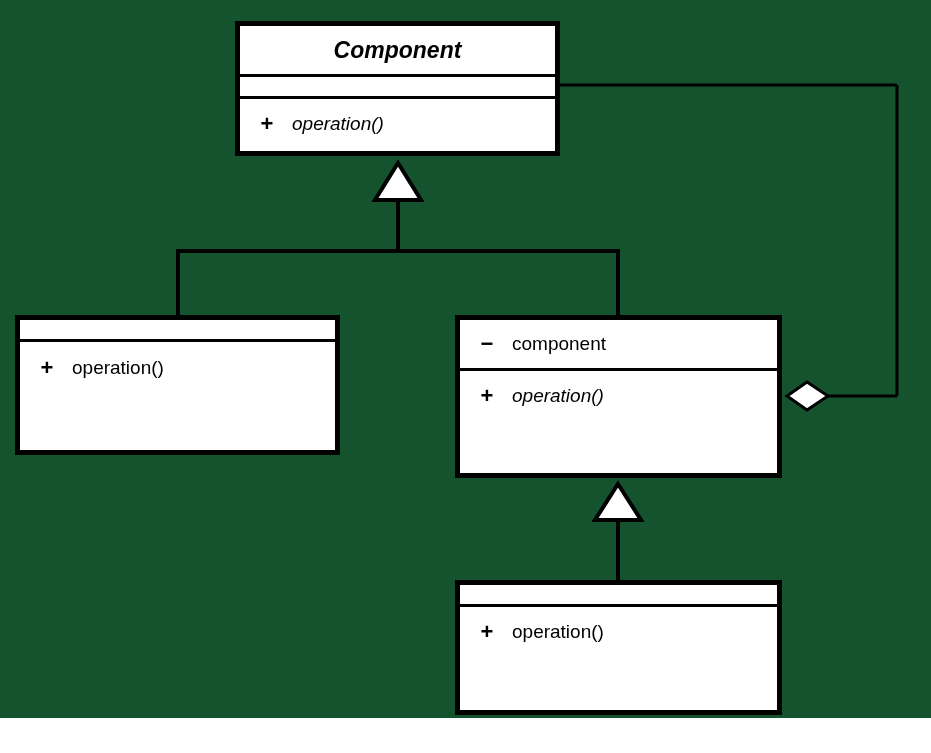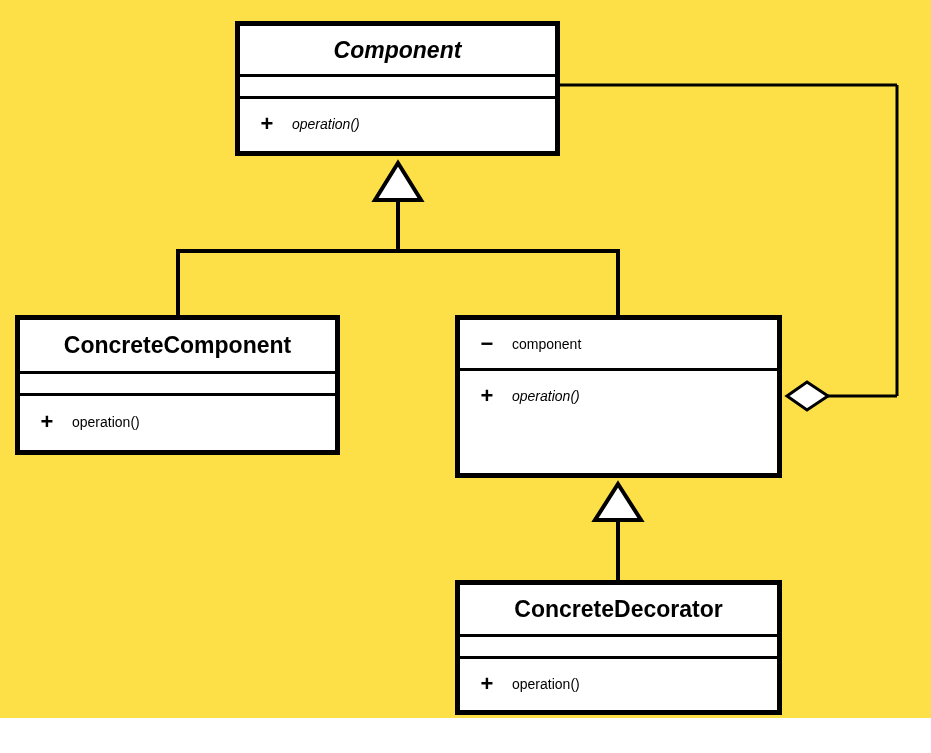--- a/index.html
+++ b/index.html
@@ -5,21 +5,21 @@
 <style>
   html, body {
     margin: 0;
     padding: 0;
     background: #ffffff;
   }
   #diagram-canvas {
     position: relative;
     width: 931px;
     height: 718px;
-    background: #fde047;
+    background: #14532d;
     font-family: "Liberation Sans", sans-serif;
     overflow: hidden;
   }
   #uml-svg {
     position: absolute;
     top: 0;
     left: 0;
     width: 931px;
     height: 753px;
   }
@@ -67,21 +67,21 @@
   .visibility {
     font-size: 22px;
     font-weight: bold;
     color: #000000;
     width: 22px;
     text-align: center;
     margin-left: 16px;
     flex: 0 0 auto;
   }
   .member-name {
-    font-size: 14px;
+    font-size: 19px;
     color: #000000;
     margin-left: 14px;
     white-space: nowrap;
   }
   .member-name.abstract {
     font-style: italic;
   }
 </style>
 </head>
 <body>
@@ -121,45 +121,39 @@
       <span class="class-name abstract">Component</span>
     </div>
     <div class="attr-row empty"></div>
     <div class="member-row" style="height:50px;">
       <span class="visibility">+</span>
       <span class="member-name abstract">operation()</span>
     </div>
   </div>
 
   <div class="uml-class" id="box-concrete-component" style="left:15px; top:315px; width:325px; height:140px;">
-    <div class="class-name-row" style="height:54px;">
-      <span class="class-name">ConcreteComponent</span>
-    </div>
     <div class="attr-row empty"></div>
     <div class="member-row" style="height:52px;">
       <span class="visibility">+</span>
       <span class="member-name">operation()</span>
     </div>
   </div>
 
   <div class="uml-class" id="box-decorator" style="left:455px; top:315px; width:327px; height:163px;">
     <div class="attr-row" style="height:51px;">
       <span class="visibility">−</span>
       <span class="member-name">component</span>
     </div>
     <div class="member-row" style="height:49px;">
       <span class="visibility">+</span>
       <span class="member-name abstract">operation()</span>
     </div>
   </div>
 
   <div class="uml-class" id="box-concrete-decorator" style="left:455px; top:580px; width:327px; height:135px;">
-    <div class="class-name-row" style="height:52px;">
-      <span class="class-name">ConcreteDecorator</span>
-    </div>
     <div class="attr-row empty"></div>
     <div class="member-row" style="height:49px;">
       <span class="visibility">+</span>
       <span class="member-name">operation()</span>
     </div>
   </div>
 
 </div>
 
 </body></html>

